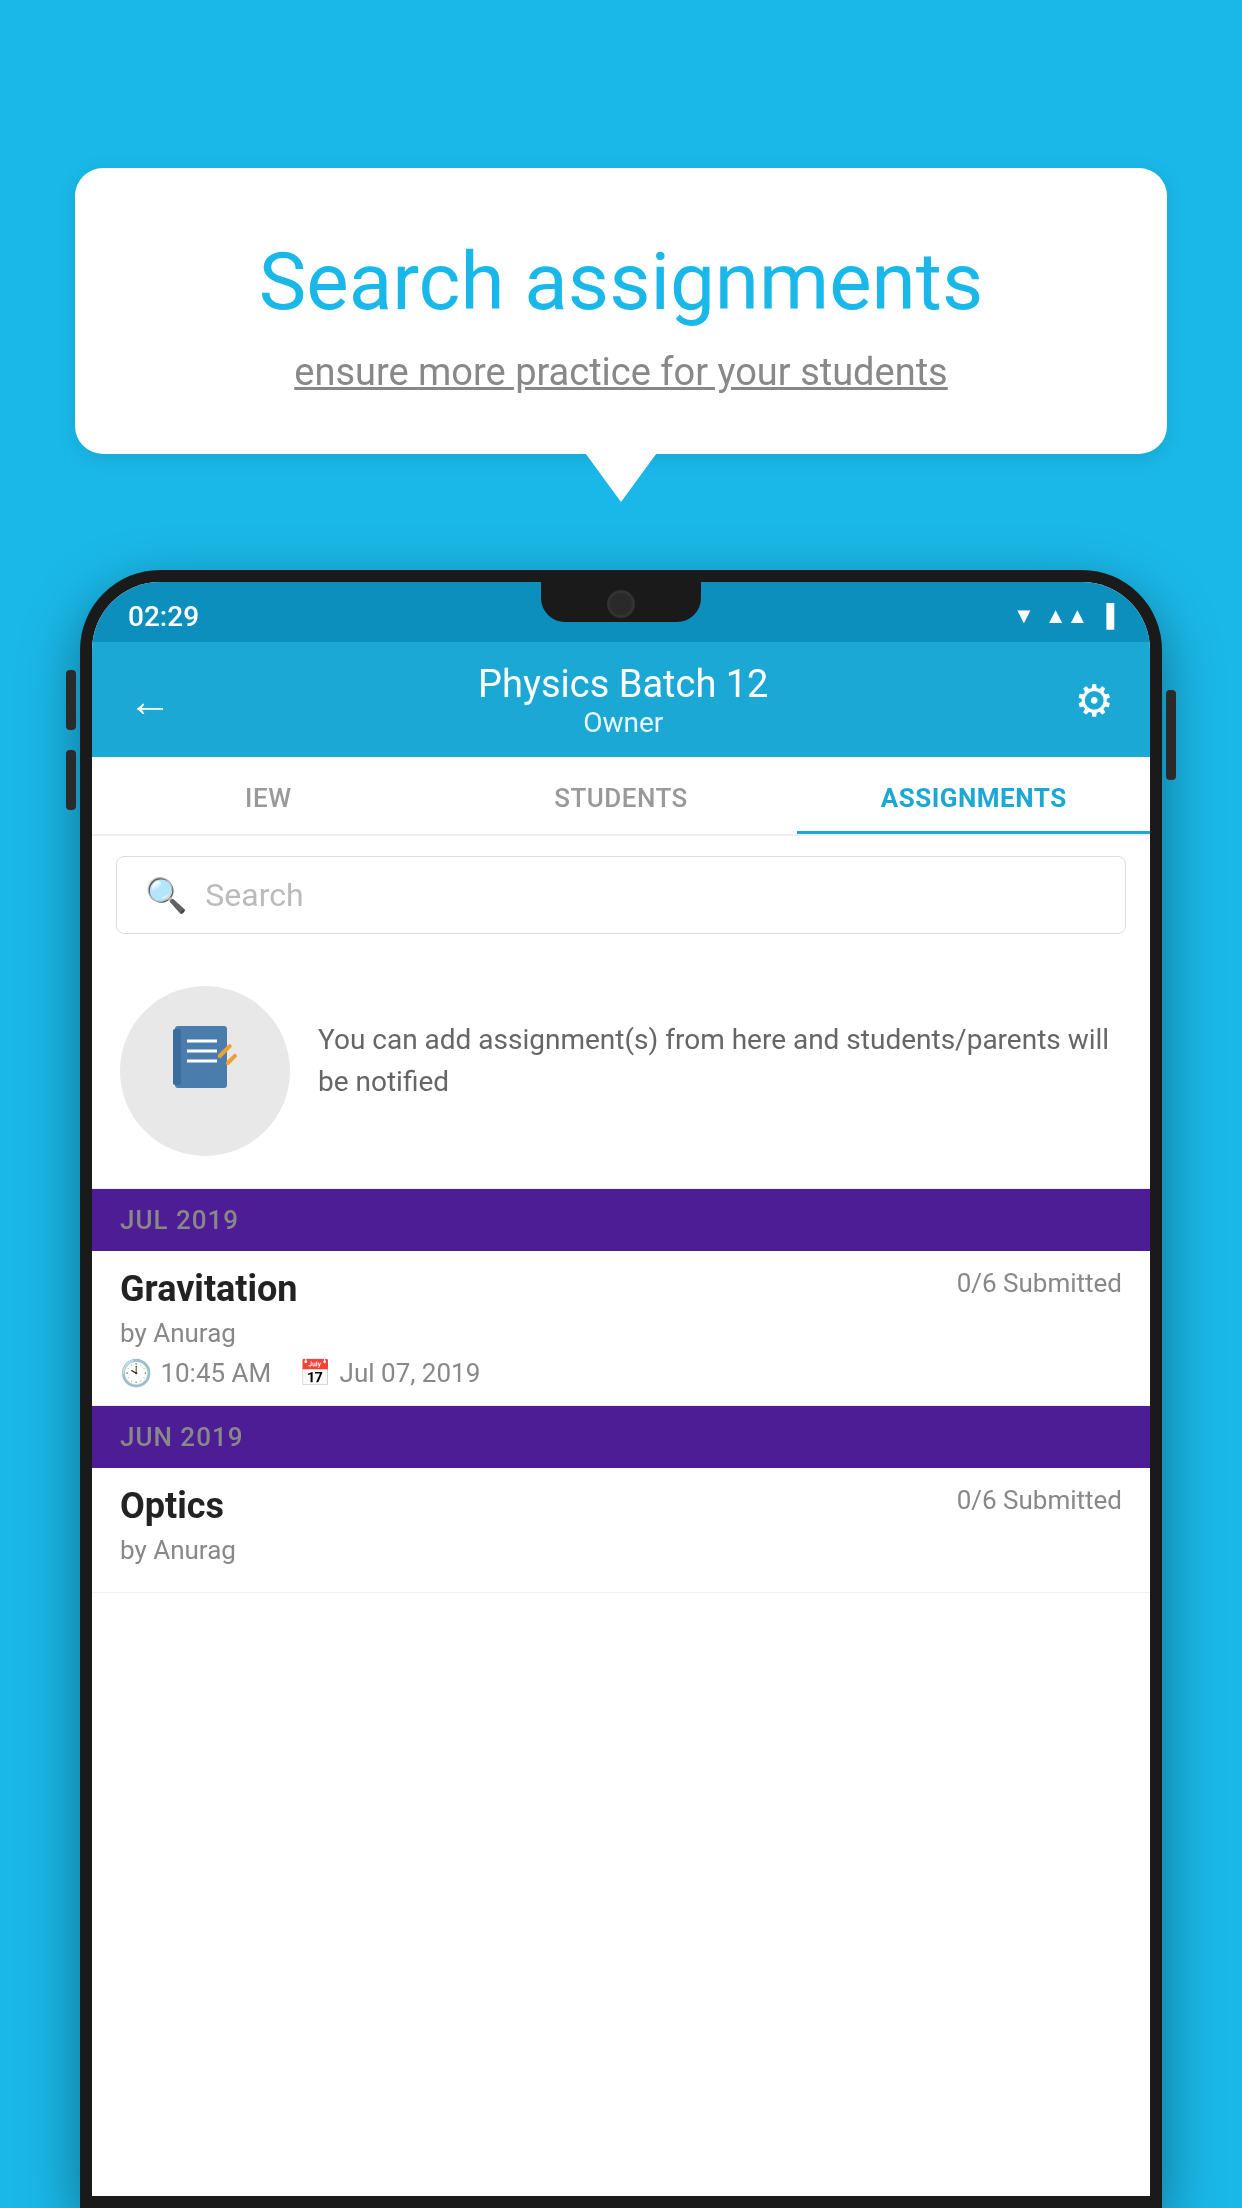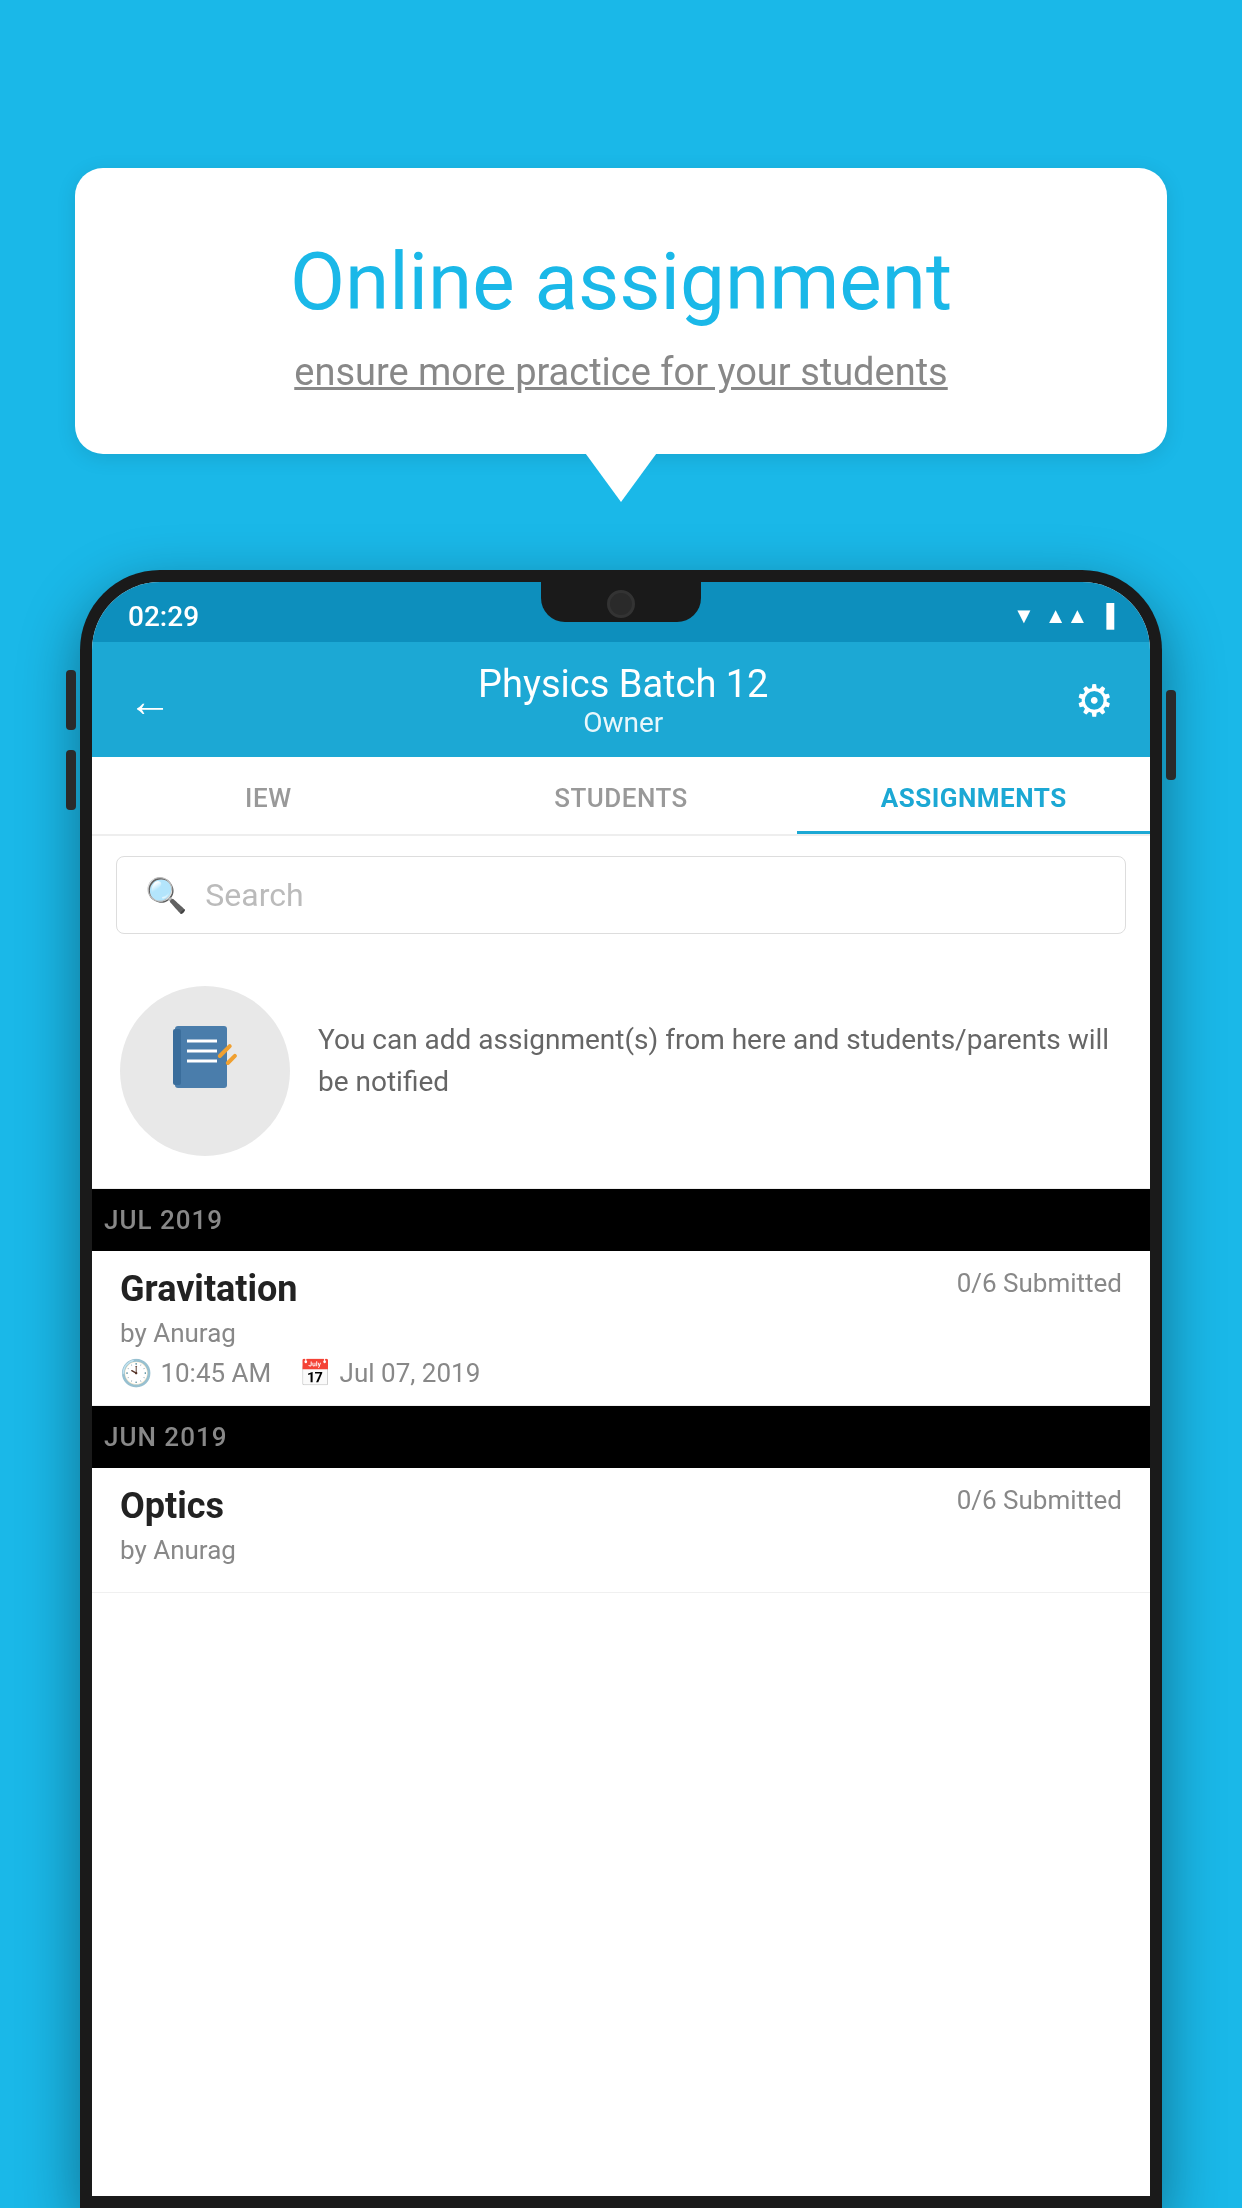--- a/index.html
+++ b/index.html
@@ -261,22 +261,22 @@
       border: none;
       border-radius: 8px;
       padding: 22px 36px;
       font-size: 30px;
       font-weight: 600;
       cursor: pointer;
     }
 
     
     .section-header {
-      background: #000000;
-      padding: 16px 12px;
+      background: #4c1d95;
+      padding: 16px 28px;
       font-size: 26px;
       color: #888;
       font-weight: 500;
       letter-spacing: 1px;
     }
 
     
     .assignment-item {
       background: white;
       padding: 17px 28px;
@@ -354,21 +354,21 @@
       width: 10px;
       height: 90px;
     }
   </style>
 </head>
 <body>
 
 <div style="position:absolute;inset:0;background:#1ab8e8;"></div>
 
 <div class="speech-bubble">
-  <div class="speech-bubble-title">Online assignment</div>
+  <div class="speech-bubble-title">Search assignments</div>
   <div class="speech-bubble-subtitle">ensure more practice for your students</div>
 </div>
 
 <div class="phone-frame">
   <div class="phone-side-btn vol-up"></div>
   <div class="phone-side-btn vol-dn"></div>
   <div class="phone-side-btn power-btn"></div>
   <div class="phone-notch"></div>
   <div class="phone-camera"></div>
 

